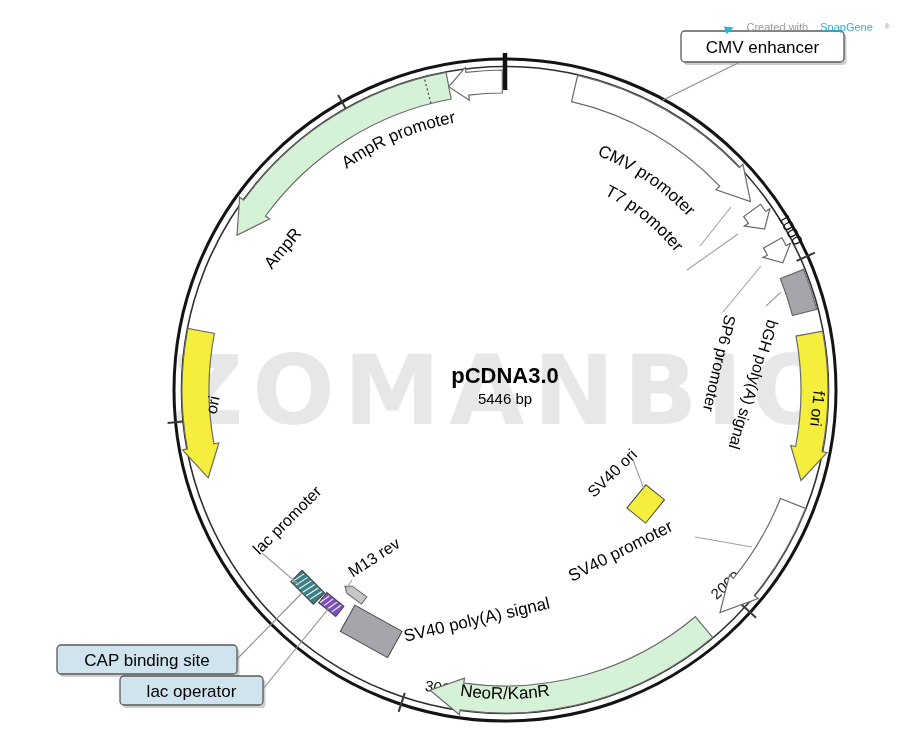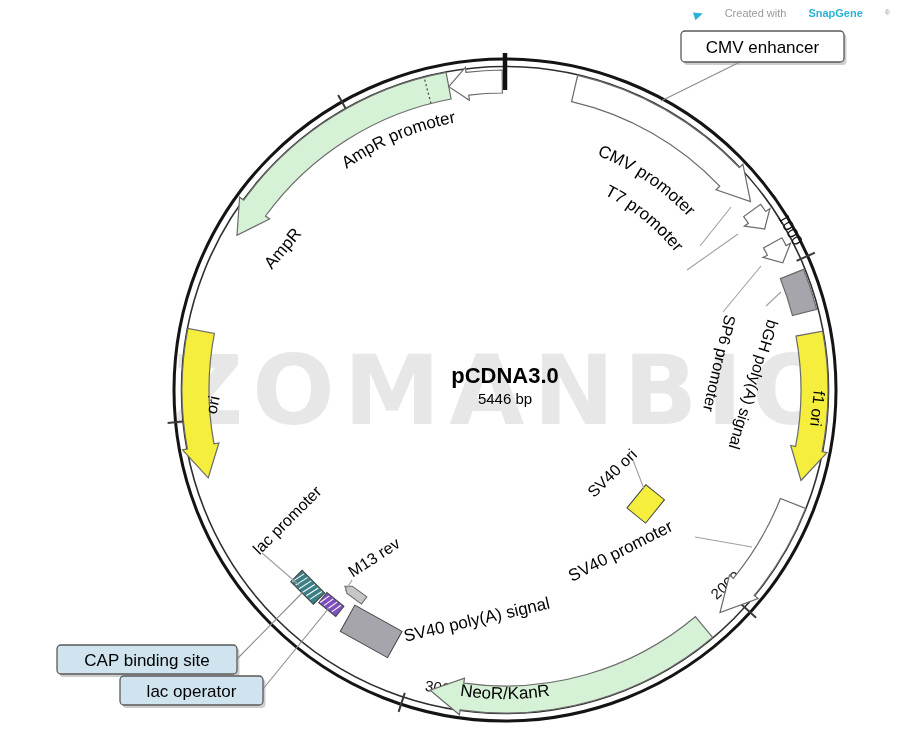--- a/index.html
+++ b/index.html
@@ -1,22 +1,22 @@
 <!DOCTYPE html>
 <html><head>
 <meta charset="utf-8">
 <style>
   html,body{margin:0;padding:0;background:#fff}
   .stage{position:relative;width:900px;height:747px;background:#ffffff;
          font-family:"Liberation Sans",sans-serif;overflow:hidden}
-  .credit{position:absolute;top:6px;right:10px;display:flex;align-items:center;
-          gap:22px;font-size:11px;color:#9a9a9a;line-height:14px}
+  .credit{position:absolute;top:20px;right:10px;display:flex;align-items:center;
+          gap:12px;font-size:11px;color:#9a9a9a;line-height:14px}
   .credit .logo{width:0;height:0;border-top:4px solid transparent;border-bottom:4px solid transparent;
           border-left:9px solid #2ab3d6;transform:rotate(-18deg);display:inline-block;margin-top:3px}
-  .c-brand{color:#2ab3d6;font-weight:bold}
+  .c-brand{color:#2ab3d6;font-weight:normal}
   .c-reg{font-size:7px;margin-top:-1px}
   svg text{fill:#000}
   .watermark{font-family:"DejaVu Sans",sans-serif;font-weight:bold;font-size:97px;
              letter-spacing:9px;fill:#e7e7e7}
   .ticklabel{font-size:15px;fill:#111}
   .flabel{fill:#000}
   .title-main{font-size:22px;font-weight:bold}
   .title-sub{font-size:15px}
 </style>
 </head>

